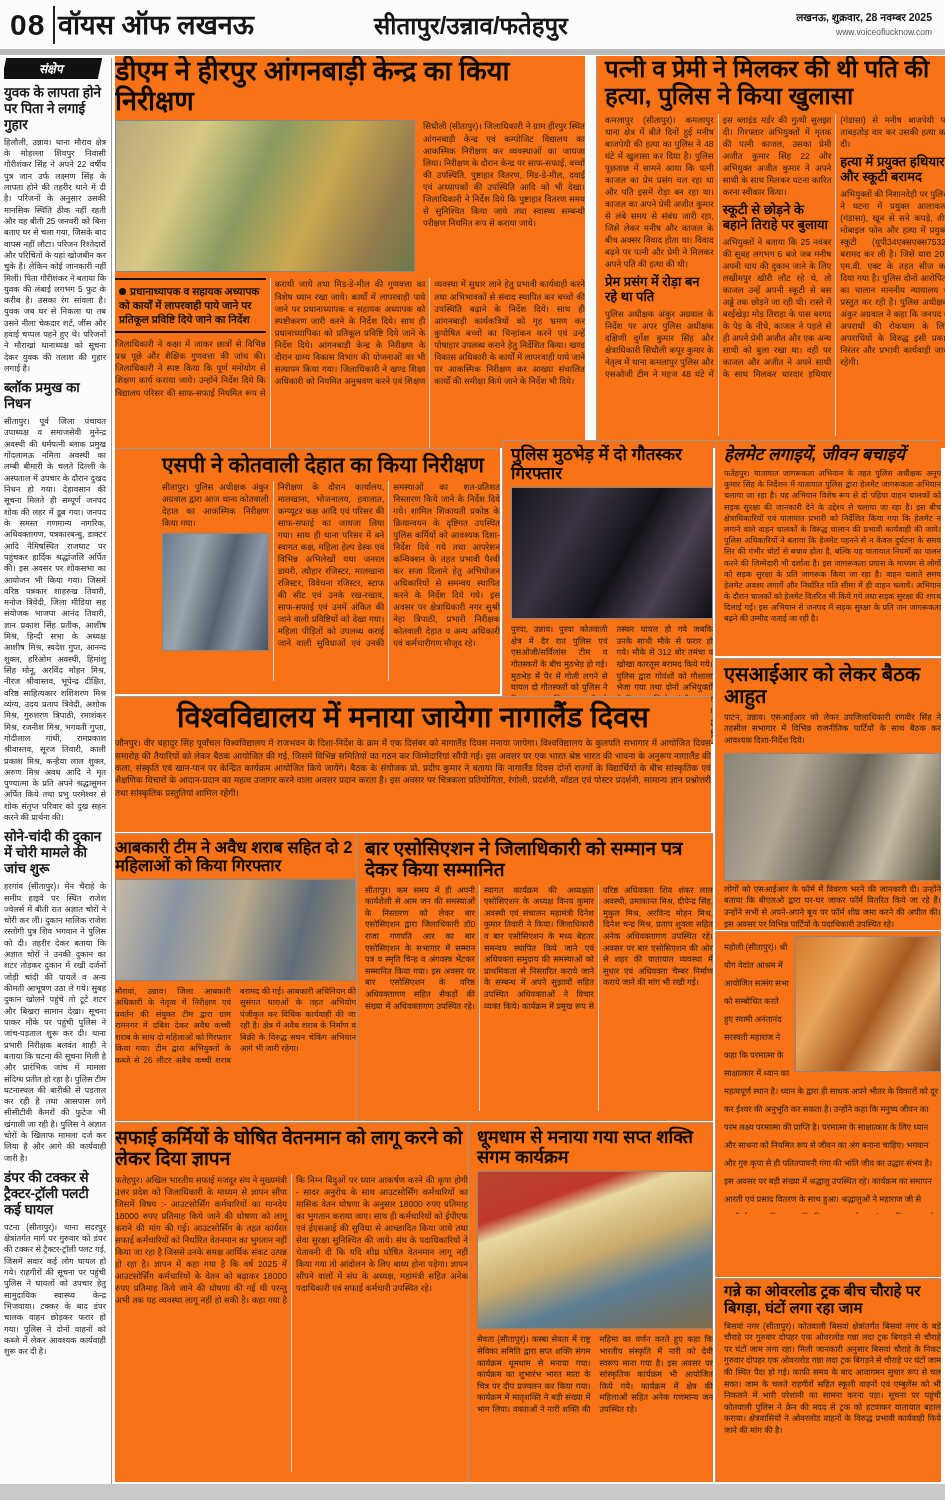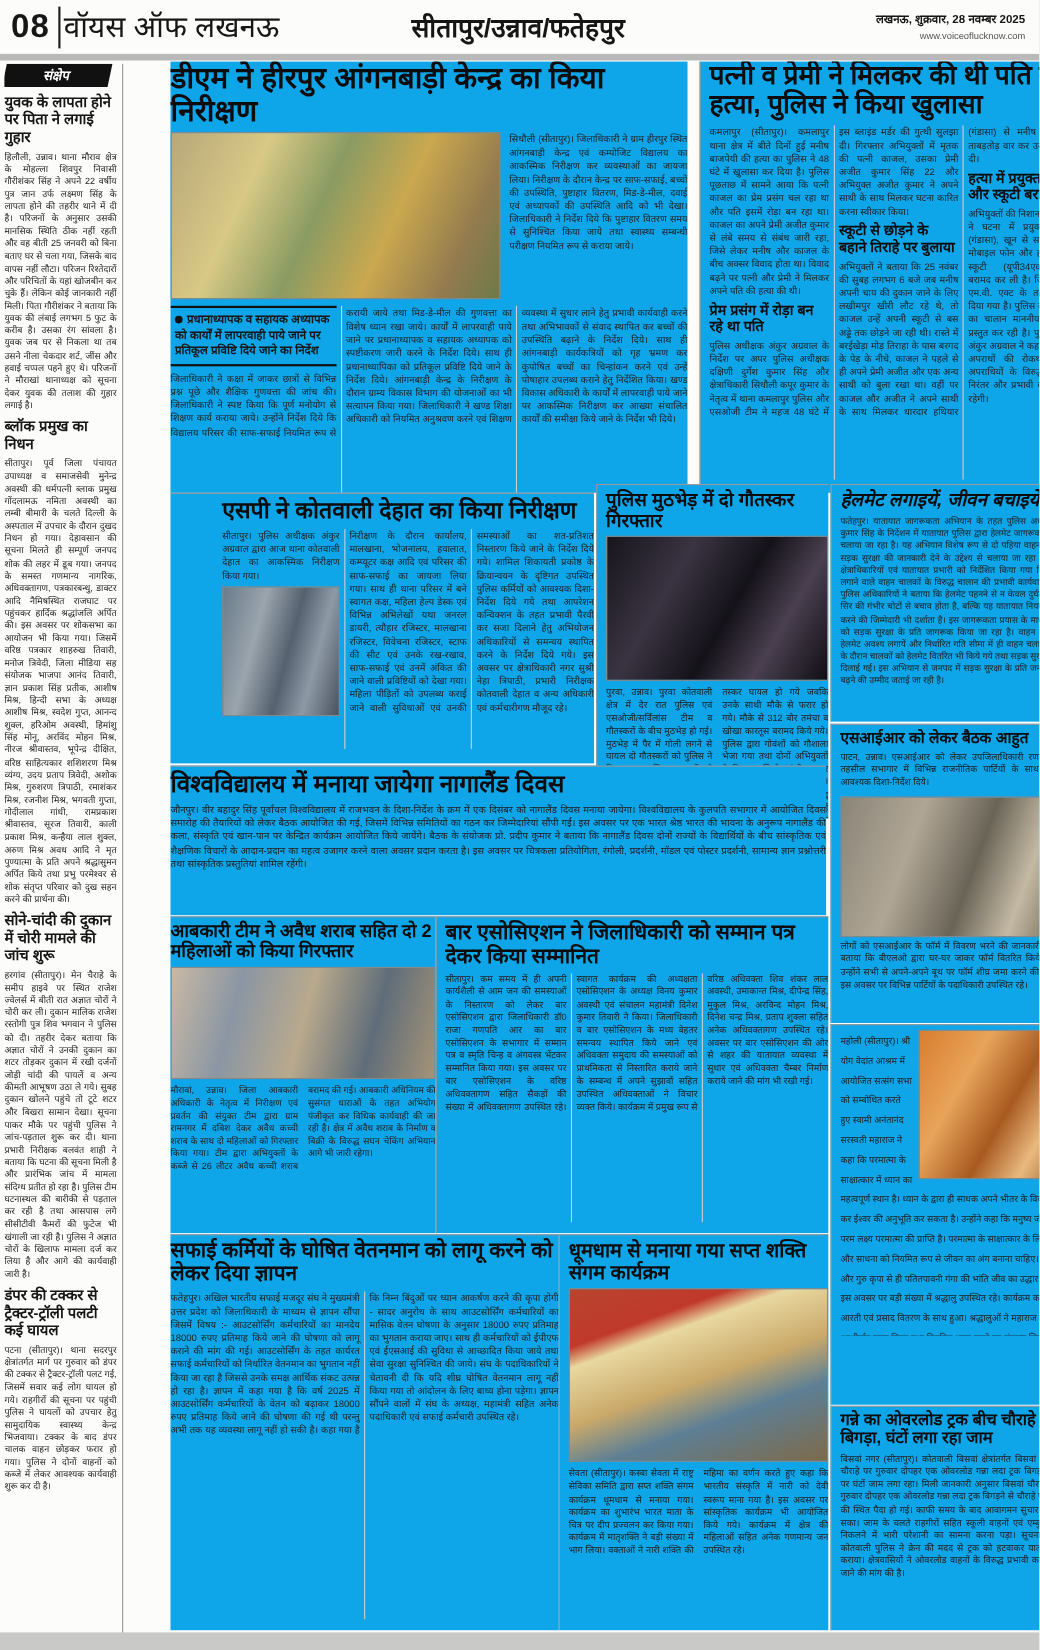--- a/index.html
+++ b/index.html
@@ -2,29 +2,29 @@
 <html><head>
 <meta charset="utf-8">
 <style>
   html,body{margin:0;padding:0;background:#e9e9e7;}
   .page{position:relative;width:945px;height:1500px;margin:0 auto;background:#fcfcfa;
         font-family:"Liberation Sans",sans-serif;color:#161616;overflow:hidden;}
   
   .masthead{position:absolute;left:0;top:0;width:942px;height:48px;}
   .pageno{position:absolute;left:10px;top:6px;font-size:30px;font-weight:bold;letter-spacing:1px;
           border-right:2px solid #222;padding-right:8px;line-height:38px;}
-  .brand{position:absolute;left:58px;top:6px;font-size:27px;font-weight:normal;line-height:38px;}
+  .brand{position:absolute;left:58px;top:6px;font-size:27px;font-weight:bold;line-height:38px;}
   .section-title{position:absolute;left:0;right:0;top:8px;text-align:center;font-size:24px;font-weight:bold;}
   .dateline{position:absolute;right:10px;top:10px;text-align:right;}
   .dateline .d1{font-size:10.5px;font-weight:bold;}
   .dateline .d2{font-size:8.5px;color:#555;margin-top:3px;}
   .toprule{position:absolute;left:0;top:49px;width:945px;height:6px;background:#b9b9b9;}
   .botrule{position:absolute;left:0;top:1484px;width:945px;height:16px;background:#c9c9c7;}
   
-  .art{position:absolute;overflow:hidden;background:#0ea5e9;margin-left:40px;}
+  .art{position:absolute;overflow:hidden;background:#f97316;}
   .hl{font-weight:bold;color:#0c0c0c;line-height:1.12;margin:0 0 4px 0;}
   .bt{font-size:8.6px;line-height:1.4;text-align:justify;color:#1d1d1d;}
   .sub{font-weight:bold;font-size:13px;line-height:1.15;margin:5px 0 3px 0;color:#0c0c0c;break-inside:avoid;}
   .photo{position:relative;border:1px solid #888;box-sizing:border-box;}
   .lb{border-left:1px solid #9a9a9a;padding-left:8px;box-sizing:border-box;}
   .tb{border-top:1px solid #9a9a9a;padding-top:4px;box-sizing:border-box;}
   
   .sidebar{position:absolute;left:4px;top:58px;width:108px;height:1436px;border-right:1px solid #9a9a9a;
            padding-right:5px;box-sizing:border-box;overflow:hidden;}
   .brief-bar{background:#111;color:#fff;font-size:12px;font-weight:bold;text-align:center;
@@ -115,28 +115,28 @@
       <div class="bt" style="font-size:8.3px;">पुरवा, उन्नाव। पुरवा कोतवाली क्षेत्र में देर रात पुलिस एवं एसओजी/सर्विलांस टीम व गौतस्करों के बीच मुठभेड़ हो गई। मुठभेड़ में पैर में गोली लगने से घायल दो गौतस्करों को पुलिस ने गिरफ्तार कर लिया। घायलों को उपचार हेतु जिला अस्पताल भेजा गया। उनके कब्जे से डीसीएम यूपी 03 डीजे 8557 में लदे 20 गोवंश बरामद हुए। वाहन चेकिंग के दौरान डीसीएम सवार तस्करों ने पुलिस टीम पर फायरिंग शुरू कर दी। जवाबी कार्यवाही में दो तस्कर घायल हो गये जबकि उनके साथी मौके से फरार हो गये। मौके से 312 बोर तमंचा व खोखा कारतूस बरामद किये गये। पुलिस द्वारा गोवंशों को गौशाला भेजा गया तथा दोनों अभियुक्तों के विरुद्ध अभियोग पंजीकृत कर विधिक कार्यवाही की जा रही है। पकड़े गये अभियुक्तों के विरुद्ध पूर्व में भी गौतस्करी के कई अभियोग पंजीकृत हैं। पुलिस द्वारा फरार अभियुक्तों की गिरफ्तारी हेतु दबिश दी जा रही है।</div>
     </div>
   </div>
 
   <div class="art lb tb" style="left:715px;top:440px;width:226px;height:216px;">
     <h1 class="hl" style="font-size:17px;font-style:italic;">हेलमेट लगाइयें, जीवन बचाइयें</h1>
     <div class="bt" style="font-size:8px;height:178px;">फतेहपुर। यातायात जागरूकता अभियान के तहत पुलिस अधीक्षक अनूप कुमार सिंह के निर्देशन में यातायात पुलिस द्वारा हेलमेट जागरूकता अभियान चलाया जा रहा है। यह अभियान विशेष रूप से दो पहिया वाहन चालकों को सड़क सुरक्षा की जानकारी देने के उद्देश्य से चलाया जा रहा है। इस बीच क्षेत्राधिकारियों एवं यातायात प्रभारी को निर्देशित किया गया कि हेलमेट न लगाने वाले वाहन चालकों के विरुद्ध चालान की प्रभावी कार्यवाही की जाये। पुलिस अधिकारियों ने बताया कि हेलमेट पहनने से न केवल दुर्घटना के समय सिर की गंभीर चोटों से बचाव होता है, बल्कि यह यातायात नियमों का पालन करने की जिम्मेदारी भी दर्शाता है। इस जागरूकता प्रयास के माध्यम से लोगों को सड़क सुरक्षा के प्रति जागरूक किया जा रहा है। वाहन चलाते समय हेलमेट अवश्य लगायें और निर्धारित गति सीमा में ही वाहन चलायें। अभियान के दौरान चालकों को हेलमेट वितरित भी किये गये तथा सड़क सुरक्षा की शपथ दिलाई गई। इस अभियान से जनपद में सड़क सुरक्षा के प्रति जन जागरूकता बढ़ने की उम्मीद जताई जा रही है।</div>
   </div>
 
   <div class="art lb tb" style="left:715px;top:658px;width:226px;height:272px;">
-    <h1 class="hl" style="font-size:14px;">एसआईआर को लेकर बैठक आहुत</h1>
+    <h1 class="hl" style="font-size:20px;">एसआईआर को लेकर बैठक आहुत</h1>
     <div class="bt" style="font-size:8.3px;height:38px;overflow:hidden;">पाटन, उन्नाव। एसआईआर को लेकर उपजिलाधिकारी रणवीर सिंह ने तहसील सभागार में विभिन्न राजनीतिक पार्टियों के साथ बैठक कर आवश्यक दिशा-निर्देश दिये।</div>
     <div class="photo" style="width:100%;height:128px;margin:3px 0;background:linear-gradient(110deg,#8a8478 0%,#b0a695 30%,#6a6458 55%,#c4b9a3 75%,#55503f 100%);"></div>
     <div class="bt" style="font-size:8.3px;height:60px;">लोगों को एसआईआर के फॉर्म में विवरण भरने की जानकारी दी। उन्होंने बताया कि बीएलओ द्वारा घर-घर जाकर फॉर्म वितरित किये जा रहे हैं। उन्होंने सभी से अपने-अपने बूथ पर फॉर्म शीघ्र जमा करने की अपील की। इस अवसर पर विभिन्न पार्टियों के पदाधिकारी उपस्थित रहे।</div>
   </div>
 
   <div class="art tb" style="left:115px;top:696px;width:596px;height:136px;">
-    <h1 class="hl" style="font-size:22px;">विश्वविद्यालय में मनाया जायेगा नागालैंड दिवस</h1>
+    <h1 class="hl" style="font-size:29px;text-align:center;">विश्वविद्यालय में मनाया जायेगा नागालैंड दिवस</h1>
     <div class="bt" style="font-size:8.8px;height:92px;">जौनपुर। वीर बहादुर सिंह पूर्वांचल विश्वविद्यालय में राजभवन के दिशा-निर्देश के क्रम में एक दिसंबर को नागालैंड दिवस मनाया जायेगा। विश्वविद्यालय के कुलपति सभागार में आयोजित दिवस समारोह की तैयारियों को लेकर बैठक आयोजित की गई, जिसमें विभिन्न समितियों का गठन कर जिम्मेदारियां सौंपी गईं। इस अवसर पर एक भारत श्रेष्ठ भारत की भावना के अनुरूप नागालैंड की कला, संस्कृति एवं खान-पान पर केन्द्रित कार्यक्रम आयोजित किये जायेंगे। बैठक के संयोजक प्रो. प्रदीप कुमार ने बताया कि नागालैंड दिवस दोनों राज्यों के विद्यार्थियों के बीच सांस्कृतिक एवं शैक्षणिक विचारों के आदान-प्रदान का महत्व उजागर करने वाला अवसर प्रदान करता है। इस अवसर पर चित्रकला प्रतियोगिता, रंगोली, प्रदर्शनी, मॉडल एवं पोस्टर प्रदर्शनी, सामान्य ज्ञान प्रश्नोत्तरी तथा सांस्कृतिक प्रस्तुतियां शामिल रहेंगी।</div>
   </div>
 
   <div class="art tb" style="left:115px;top:833px;width:241px;height:288px;">
     <h1 class="hl" style="font-size:16.5px;">आबकारी टीम ने अवैध शराब सहित दो 2 महिलाओं को किया गिरफ्तार</h1>
     <div class="photo" style="width:100%;height:102px;background:linear-gradient(105deg,#c9b9a5 0%,#8a96a3 25%,#b9a98d 50%,#5f6d79 75%,#a59377 100%);"></div>
     <div class="cols2" style="margin-top:5px;height:126px;">
       <div class="bt" style="font-size:8.2px;">मौरावां, उन्नाव। जिला आबकारी अधिकारी के नेतृत्व में निरीक्षण एवं प्रवर्तन की संयुक्त टीम द्वारा ग्राम रामनगर में दबिश देकर अवैध कच्ची शराब के साथ दो महिलाओं को गिरफ्तार किया गया। टीम द्वारा अभियुक्तों के कब्जे से 26 लीटर अवैध कच्ची शराब बरामद की गई। आबकारी अधिनियम की सुसंगत धाराओं के तहत अभियोग पंजीकृत कर विधिक कार्यवाही की जा रही है। क्षेत्र में अवैध शराब के निर्माण व बिक्री के विरुद्ध सघन चेकिंग अभियान आगे भी जारी रहेगा।</div>
     </div>
   </div>

